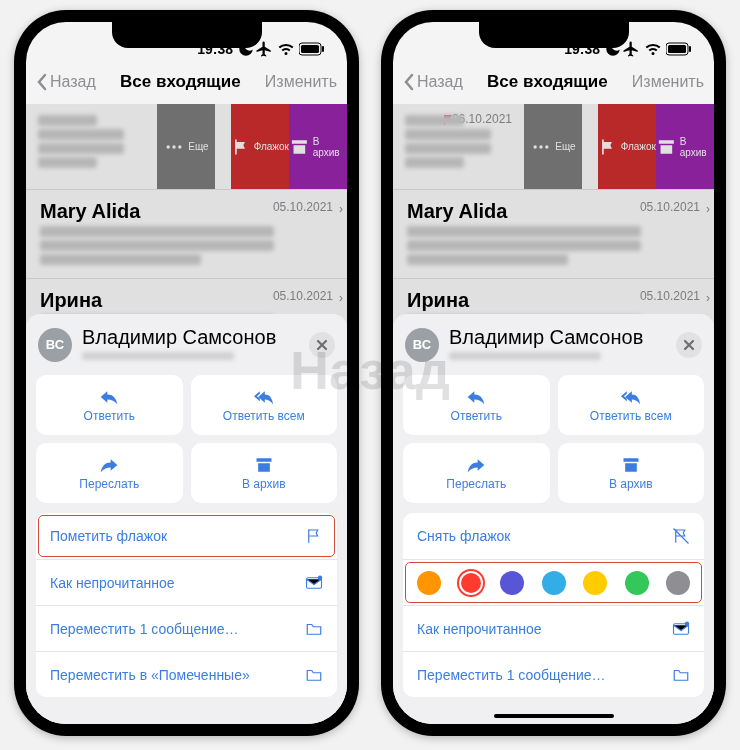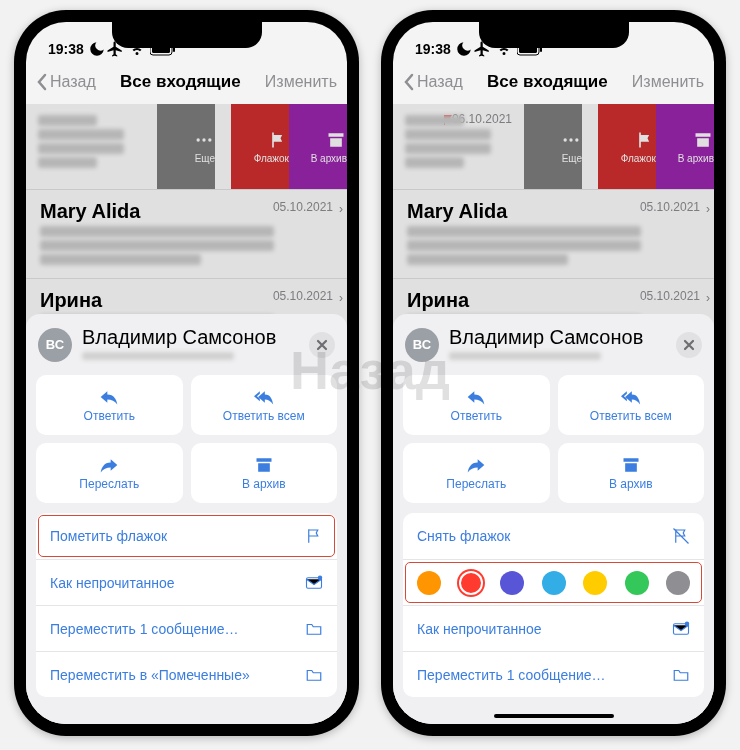--- a/index.html
+++ b/index.html
@@ -68,21 +68,21 @@
     width: 150px; height: 26px;
     background: #000;
     border-bottom-left-radius: 16px;
     border-bottom-right-radius: 16px;
     z-index: 10;
   }
   
   .status-bar {
     height: 38px;
     display: flex;
-    justify-content: flex-start;
+    justify-content: flex-end;
     align-items: flex-end;
     padding: 0 22px 2px;
     font-size: 14px;
     font-weight: 600;
     color: #000;
   }
   .status-left { display: flex; align-items: center; gap: 4px; }
   .status-right { display: flex; align-items: center; gap: 4px; }
   .status-right svg { display: block; }
   
@@ -131,22 +131,22 @@
   .blur-line.med { width: 80%; }
   .msg .date { position: absolute; top: 8px; right: 12px; font-size: 12px; color: var(--text-muted); }
   .msg .flag-dot {
     position: absolute; top: 10px; right: 70px;
     width: 12px; height: 12px;
   }
   .swipe-actions { display: flex; }
   .swipe-btn {
     width: 58px;
     display: flex;
-    flex-direction: column;
-    align-items: flex-end;
+    flex-direction: row;
+    align-items: center;
     justify-content: center;
     color: #fff;
     font-size: 10px;
     gap: 3px;
   }
   .swipe-btn.more { background: var(--swipe-gray); }
   .swipe-btn.flag { background: var(--swipe-red); margin-left: 16px; }
   .swipe-btn.archive { background: var(--swipe-purple); }
   .mail-row {
     padding: 10px 14px;

